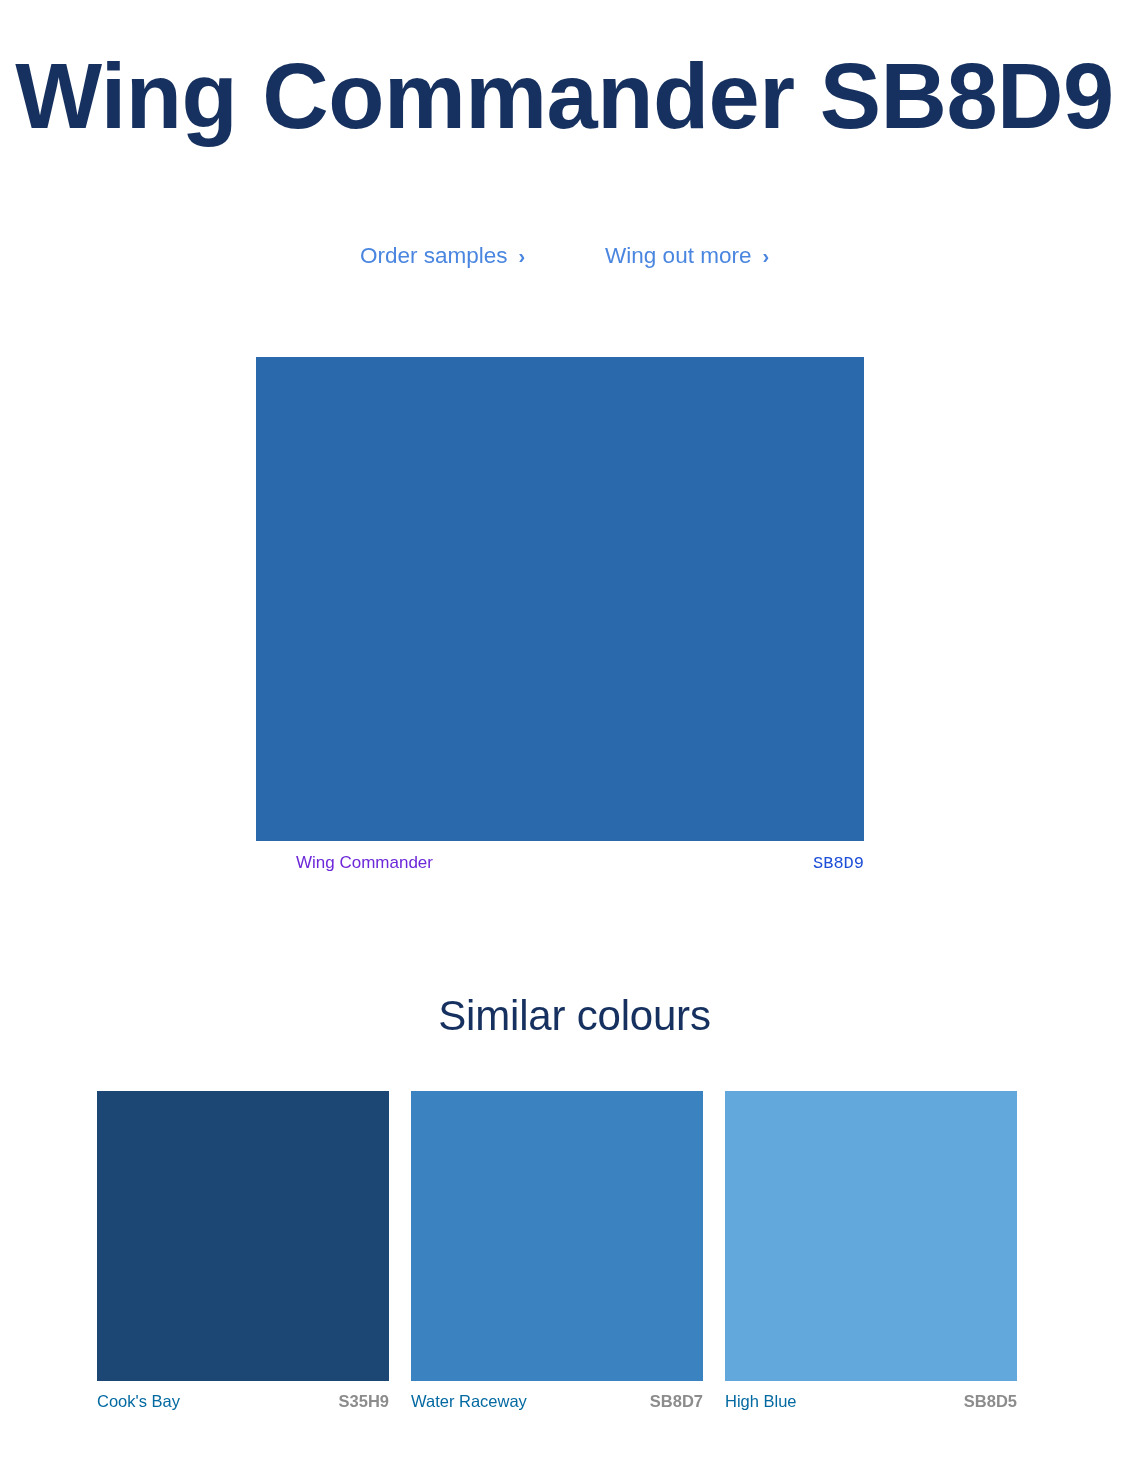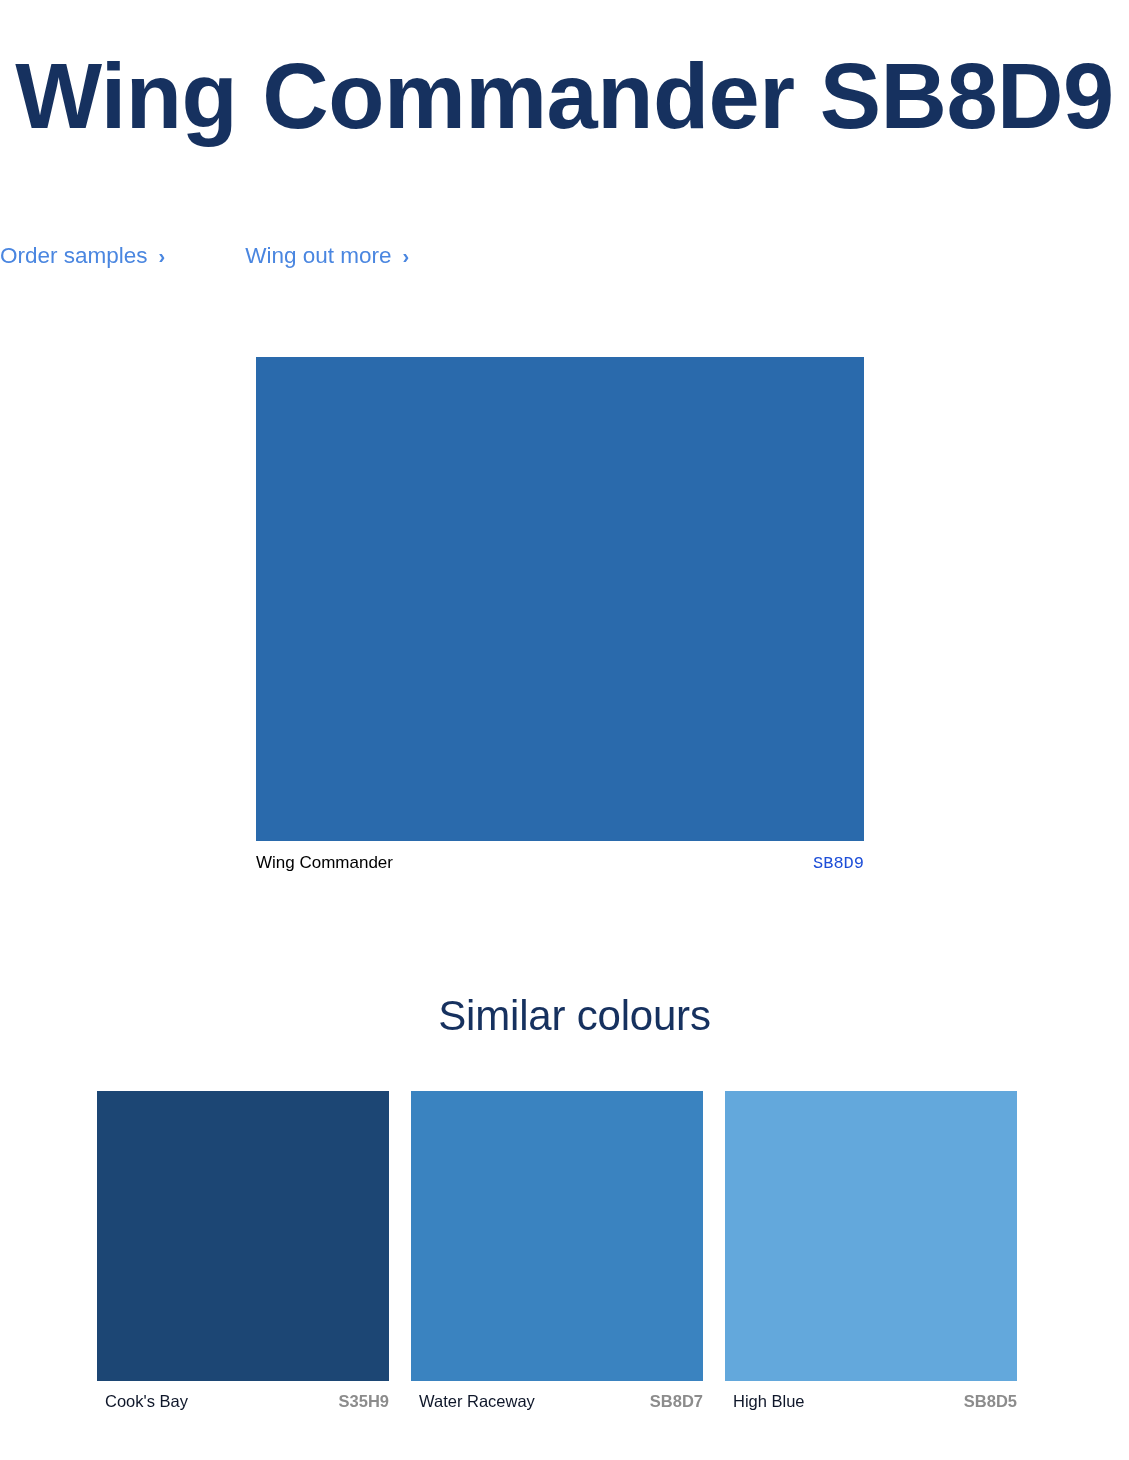--- a/index.html
+++ b/index.html
@@ -48,20 +48,21 @@
     white-space: nowrap;
   }
 
   
   .links-row {
     position: absolute;
     top: 243px;
     left: 0;
     width: 1129px;
     display: flex;
+    justify-content: center;
     align-items: baseline;
     gap: 80px;
   }
 
   .link {
     font-size: 22.5px;
     color: #4a86e0;
     text-decoration: none;
     white-space: nowrap;
     display: inline-flex;
@@ -92,21 +93,21 @@
   }
 
   .swatch-caption {
     display: flex;
     justify-content: space-between;
     align-items: baseline;
     margin-top: 12px;
     font-size: 17px;
   }
 
-  .swatch-caption .nm { color: #000000; }
+  .swatch-caption .nm { color: #6d28d9; margin-left: 40px; }
   .swatch-caption .cd { color: #1d4ed8; font-family: Liberation Mono, monospace; }
 
   
   .similar-heading {
     position: absolute;
     top: 992px;
     left: 0;
     width: 1129px;
     text-align: center;
     font-size: 42px;
@@ -136,21 +137,21 @@
   }
 
   .sim-caption {
     display: flex;
     justify-content: space-between;
     align-items: baseline;
     margin-top: 11px;
     font-size: 16.5px;
   }
 
-  .sim-caption .nm { color: #0f172a; margin-left: 8px; }
+  .sim-caption .nm { color: #0369a1; }
   .sim-caption .cd { color: #8c8c8c; font-weight: bold; }
 </style>
 </head>
 <body>
 
 <div class="page">
 
 
   <h1 class="page-title">Wing Commander SB8D9</h1>
 

